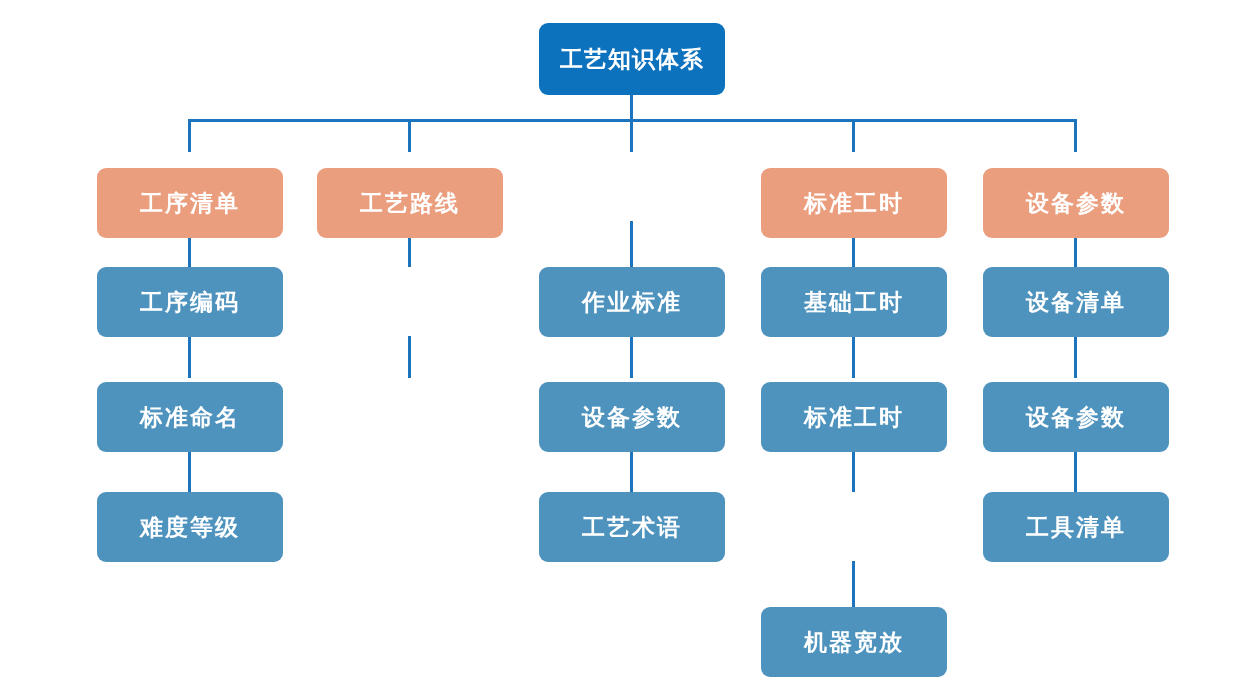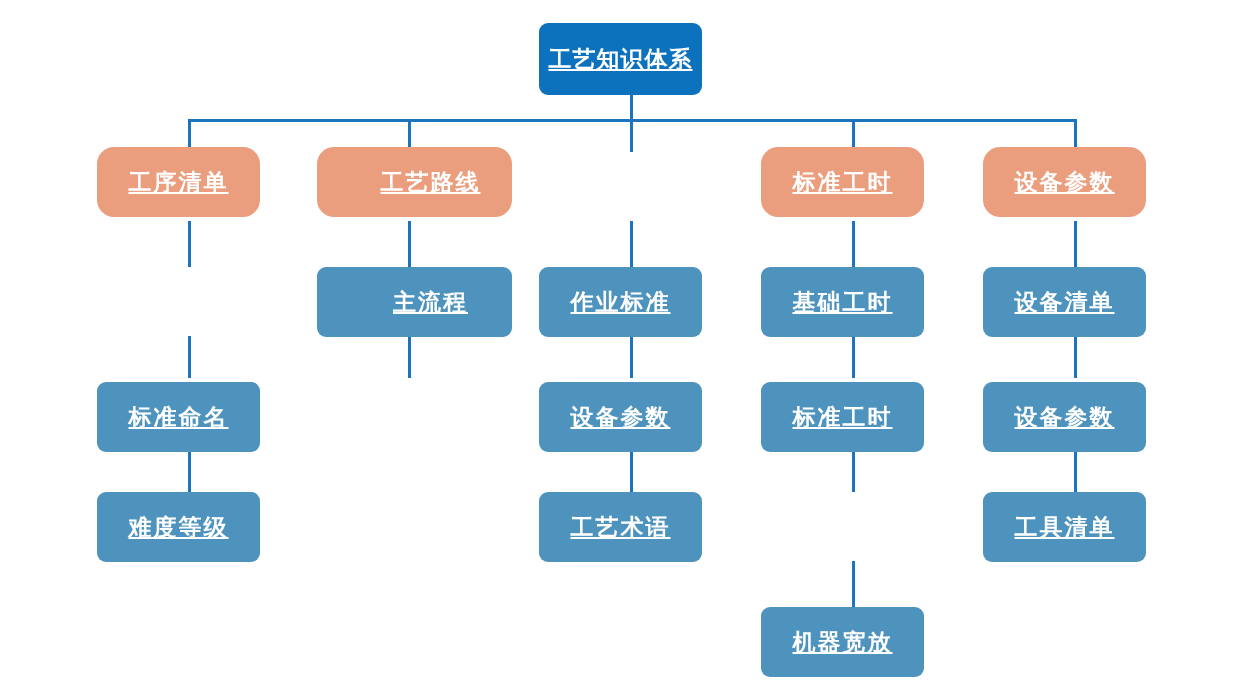--- a/index.html
+++ b/index.html
@@ -10,53 +10,52 @@
   }
   .canvas {
     position: relative;
     width: 1245px;
     height: 693px;
     background: #FFFFFF;
     overflow: hidden;
   }
   .node {
     position: absolute;
-    width: 163px;
+    width: 186px;
     height: 70px;
     border-radius: 9px;
     display: flex;
     align-items: center;
     justify-content: center;
     color: #FFFFFF;
     font-size: 23px;
     font-weight: 600;
     letter-spacing: 2px;
     text-align: center;
     white-space: nowrap;
-    text-decoration: underline;
   }
   .root-node {
     left: 539px;
     top: 23px;
     height: 72px;
     background: #0D72BD;
     letter-spacing: 1px;
   }
   .category-node { background: #EA9E7E; }
   .item-node     { background: #4E93BE; }
 
   
   .col1 { left: 97px; }
-  .col2 { left: 317px; padding-left: 32px; }
+  .col2 { left: 317px; }
   .col3 { left: 539px; }
   .col4 { left: 761px; }
   .col5 { left: 983px; }
 
   
-  .rowC { top: 147px; border-radius: 17px; }  
+  .rowC { top: 168px; }  
   .row1 { top: 267px; }
   .row2 { top: 382px; }
   .row3 { top: 492px; }
   .row4 { top: 607px; }
 
   .vline, .hline {
     position: absolute;
     background: #1B74BC;
   }
   .vline { width: 3px; }
@@ -111,24 +110,24 @@
   <div class="vline lx5 seg-b"></div>
   <div class="vline lx5 seg-c"></div>
 
   <div class="node root-node">工艺知识体系</div>
 
   <div class="node category-node col1 rowC">工序清单</div>
   <div class="node category-node col2 rowC">工艺路线</div>
   <div class="node category-node col4 rowC">标准工时</div>
   <div class="node category-node col5 rowC">设备参数</div>
 
+  <div class="node item-node col1 row1">工序编码</div>
   <div class="node item-node col1 row2">标准命名</div>
   <div class="node item-node col1 row3">难度等级</div>
 
-  <div class="node item-node col2 row1">主流程</div>
 
   <div class="node item-node col3 row1">作业标准</div>
   <div class="node item-node col3 row2">设备参数</div>
   <div class="node item-node col3 row3">工艺术语</div>
 
   <div class="node item-node col4 row1">基础工时</div>
   <div class="node item-node col4 row2">标准工时</div>
   <div class="node item-node col4 row4">机器宽放</div>
 
   <div class="node item-node col5 row1">设备清单</div>

